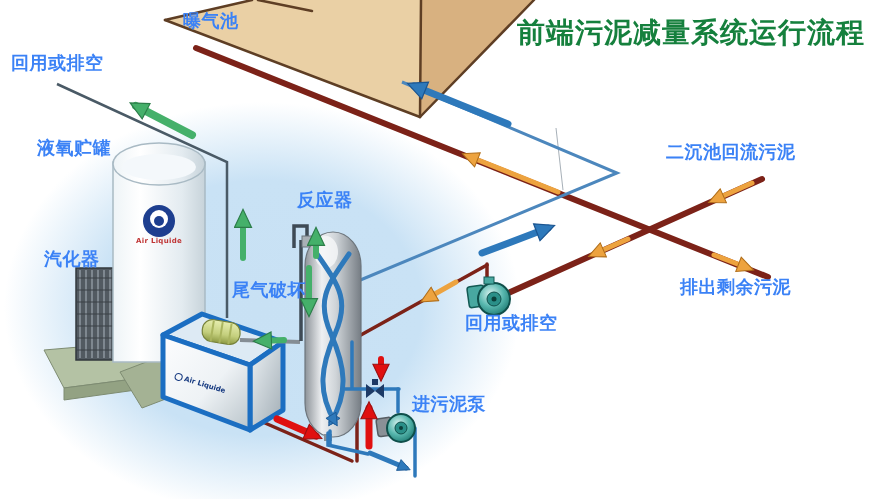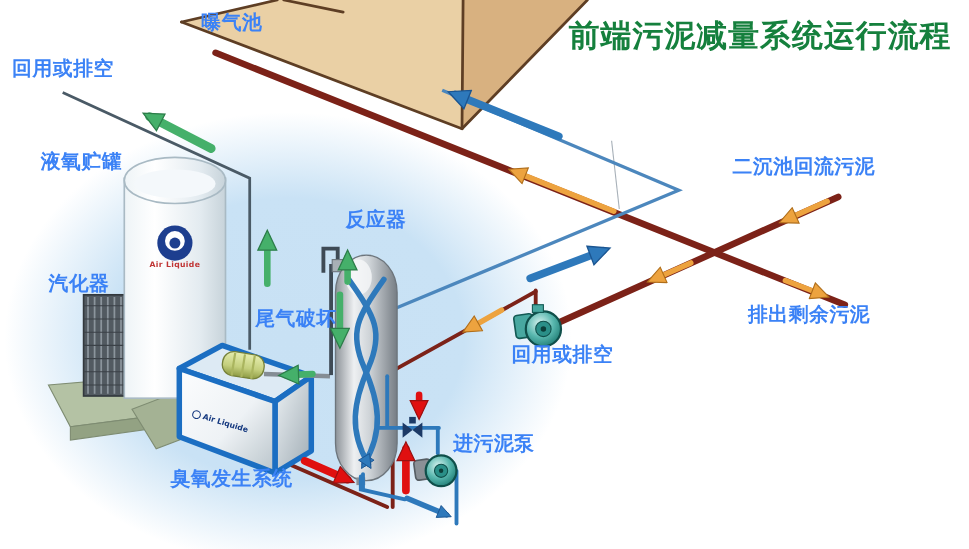--- a/index.html
+++ b/index.html
@@ -248,23 +248,22 @@
       <line x1="284" y1="340" x2="260" y2="341" stroke-width="6" marker-end="url(#mG)"></line>
     </g>
   </svg>
 
   <div class="title">前端污泥减量系统运行流程</div>
 
   <div class="lbl" style="left:183px;top:12px">曝气池</div>
   <div class="lbl" style="left:11px;top:54px">回用或排空</div>
   <div class="lbl" style="left:37px;top:139px">液氧贮罐</div>
   <div class="lbl" style="left:44px;top:250px">汽化器</div>
-  <div class="lbl" style="left:314px;top:191px">反应器</div>
+  <div class="lbl" style="left:297px;top:191px">反应器</div>
   <div class="lbl" style="left:232px;top:281px">尾气破坏</div>
-  <div class="lbl" style="left:155px;top:427px">臭氧发生系统</div>
   <div class="lbl" style="left:465px;top:314px">回用或排空</div>
   <div class="lbl" style="left:412px;top:395px">进污泥泵</div>
   <div class="lbl" style="left:666px;top:143px">二沉池回流污泥</div>
   <div class="lbl" style="left:680px;top:278px">排出剩余污泥</div>
 
   <div class="tank-logo-text">Air Liquide</div>
   <div class="box-logo">
     <span class="logo-dot"></span>
     <span>Air Liquide</span>
   </div>

